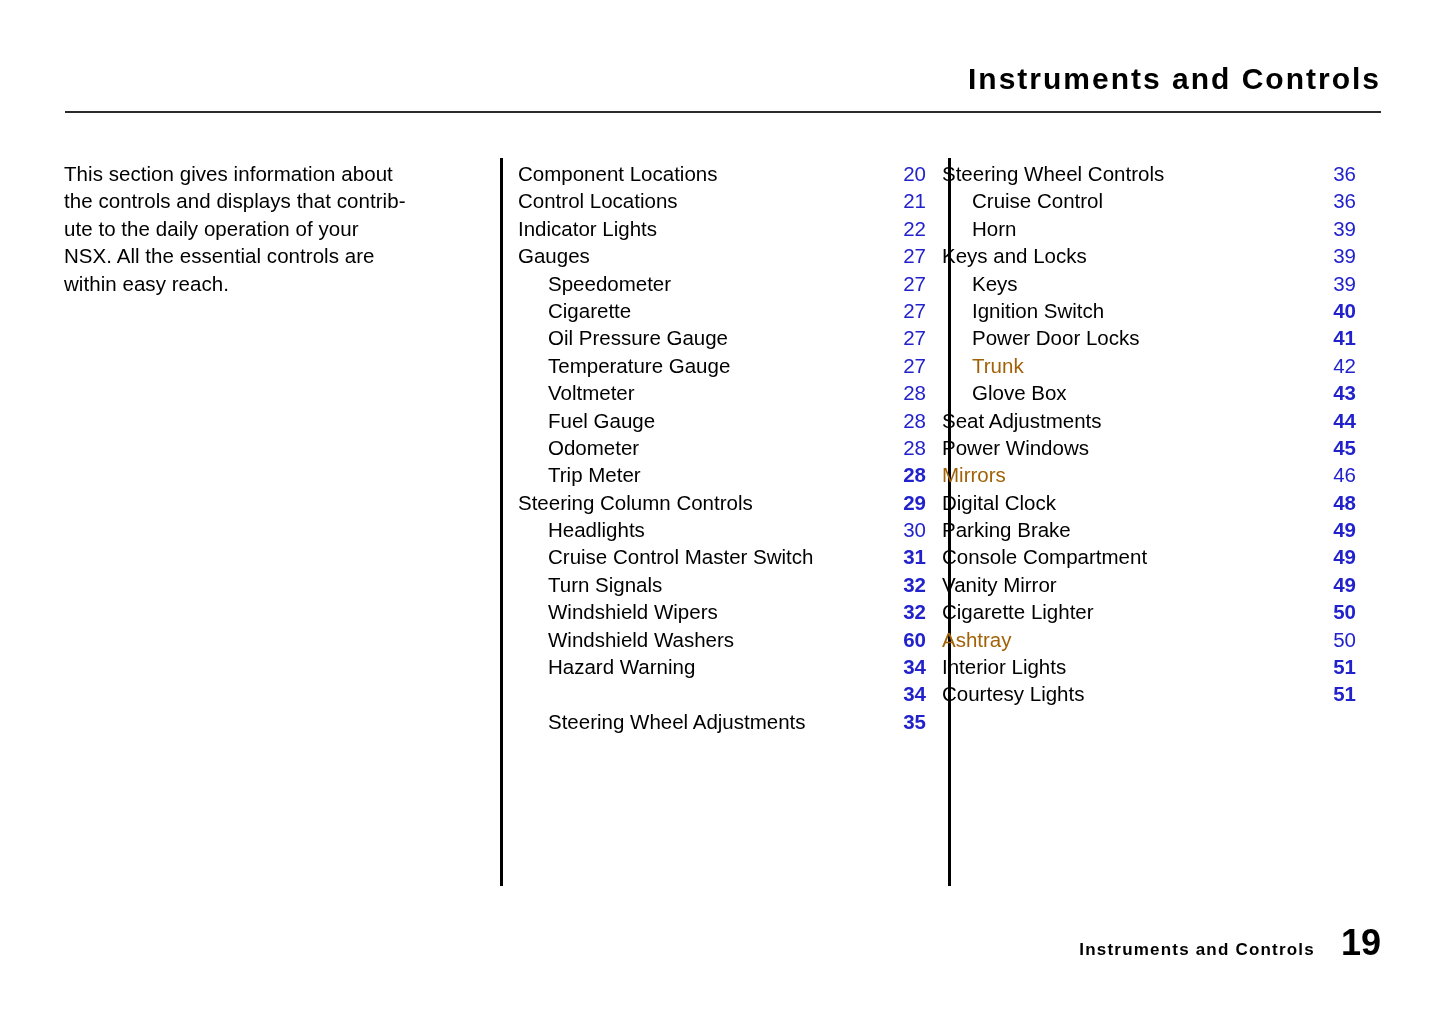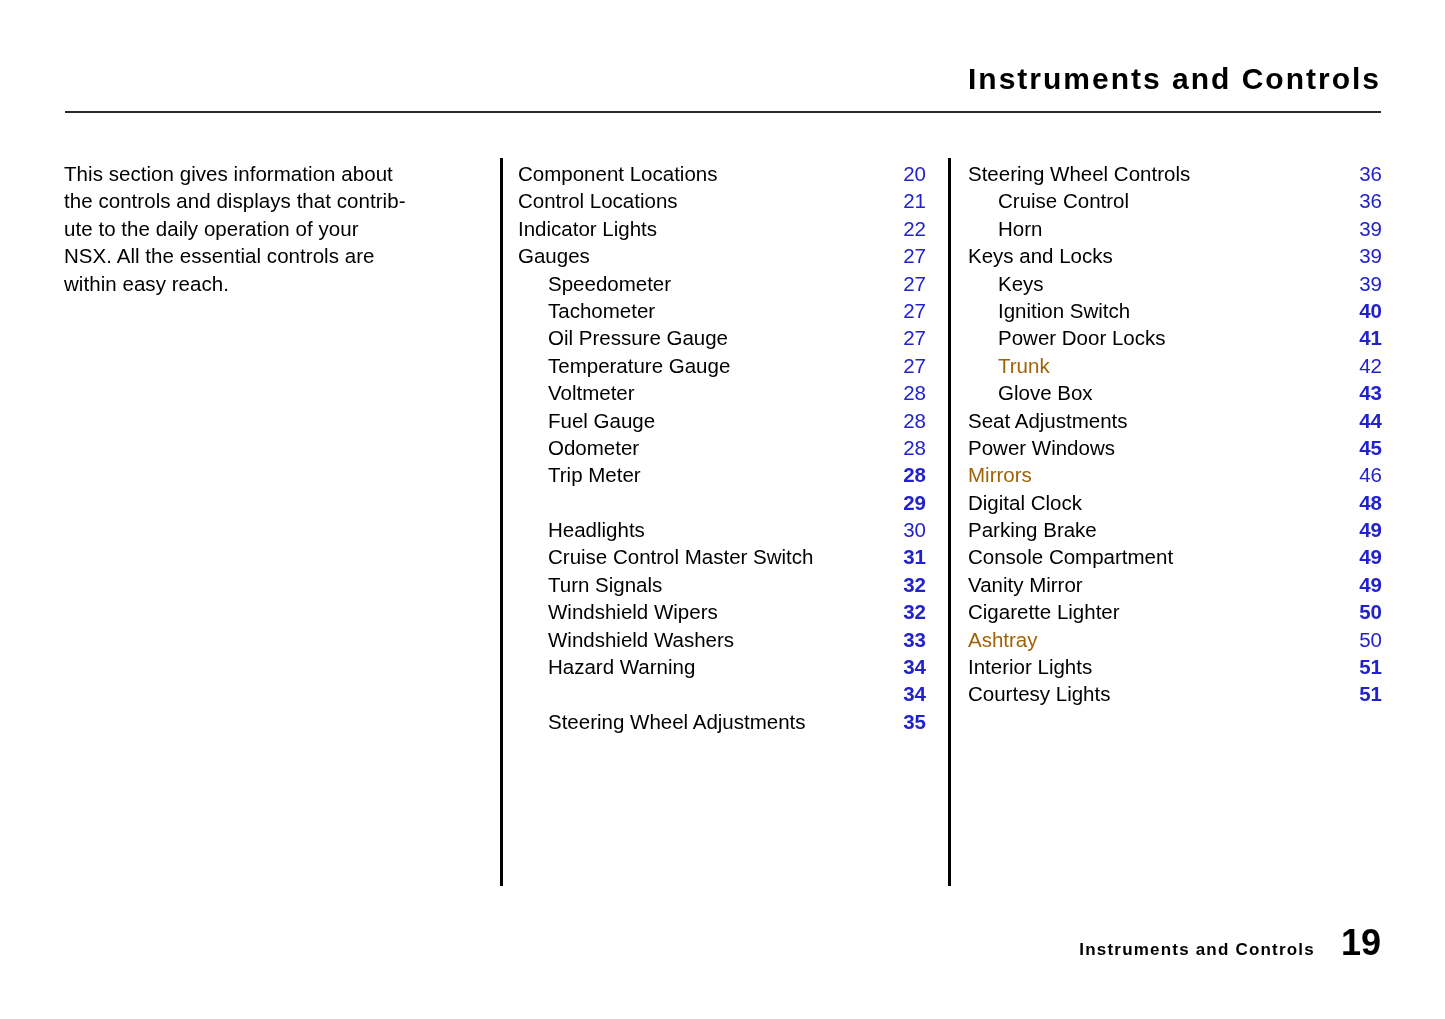--- a/index.html
+++ b/index.html
@@ -74,21 +74,21 @@
     white-space: pre-line;
     letter-spacing: 0.05px;
   }
 
   
   .toc-column {
     position: absolute;
     top: 160px;
   }
   #toc-column-mid  { left: 518px; width: 408px; }
-  #toc-column-right{ left: 968px; width: 414px; }
+  #toc-column-right{ left: 942px; width: 414px; }
 
   .toc-row {
     display: flex;
     align-items: baseline;
     height: 27.4px;
     font-size: 20.5px;
     line-height: 27.4px;
     white-space: nowrap;
     overflow: hidden;
   }
@@ -199,21 +199,21 @@
         <span class="toc-label w-reg">Gauges</span>
         <span class="toc-leader"></span>
         <span class="toc-page p-reg">27</span>
       </div>
       <div class="toc-row">
         <span class="toc-label w-reg sub">Speedometer</span>
         <span class="toc-leader"></span>
         <span class="toc-page p-reg">27</span>
       </div>
       <div class="toc-row">
-        <span class="toc-label w-reg sub">Tachometer</span>
+        <span class="toc-label w-reg sub">Cigarette</span>
         <span class="toc-leader"></span>
         <span class="toc-page p-reg">27</span>
       </div>
       <div class="toc-row">
         <span class="toc-label w-reg sub">Oil Pressure Gauge</span>
         <span class="toc-leader"></span>
         <span class="toc-page p-reg">27</span>
       </div>
       <div class="toc-row">
         <span class="toc-label w-reg sub">Temperature Gauge</span>
@@ -234,20 +234,21 @@
         <span class="toc-label w-reg sub">Odometer</span>
         <span class="toc-leader"></span>
         <span class="toc-page p-reg">28</span>
       </div>
       <div class="toc-row">
         <span class="toc-label w-semi sub">Trip Meter</span>
         <span class="toc-leader"></span>
         <span class="toc-page p-bold">28</span>
       </div>
       <div class="toc-row">
+        <span class="toc-label w-semi">Steering Column Controls</span>
         <span class="toc-leader"></span>
         <span class="toc-page p-bold">29</span>
       </div>
       <div class="toc-row">
         <span class="toc-label w-reg sub">Headlights</span>
         <span class="toc-leader"></span>
         <span class="toc-page p-reg">30</span>
       </div>
       <div class="toc-row tight">
         <span class="toc-label w-semi sub">Cruise Control Master Switch</span>
@@ -260,21 +261,21 @@
         <span class="toc-page p-bold">32</span>
       </div>
       <div class="toc-row">
         <span class="toc-label w-semi sub">Windshield Wipers</span>
         <span class="toc-leader"></span>
         <span class="toc-page p-bold">32</span>
       </div>
       <div class="toc-row">
         <span class="toc-label w-semi sub">Windshield Washers</span>
         <span class="toc-leader"></span>
-        <span class="toc-page p-bold">33</span>
+        <span class="toc-page p-bold">60</span>
       </div>
       <div class="toc-row">
         <span class="toc-label w-semi sub">Hazard Warning</span>
         <span class="toc-leader"></span>
         <span class="toc-page p-bold">34</span>
       </div>
       <div class="toc-row">
         <span class="toc-leader"></span>
         <span class="toc-page p-bold">34</span>
       </div>

